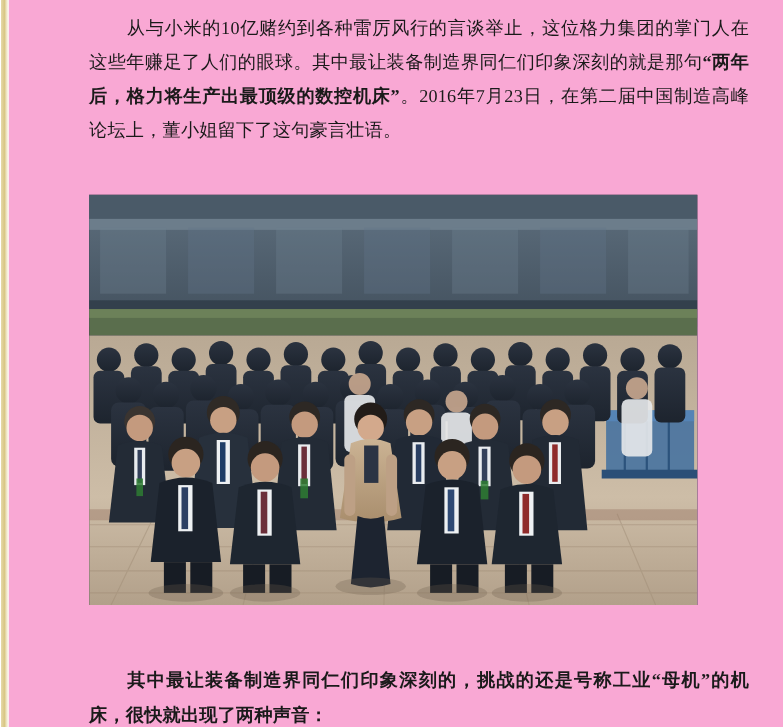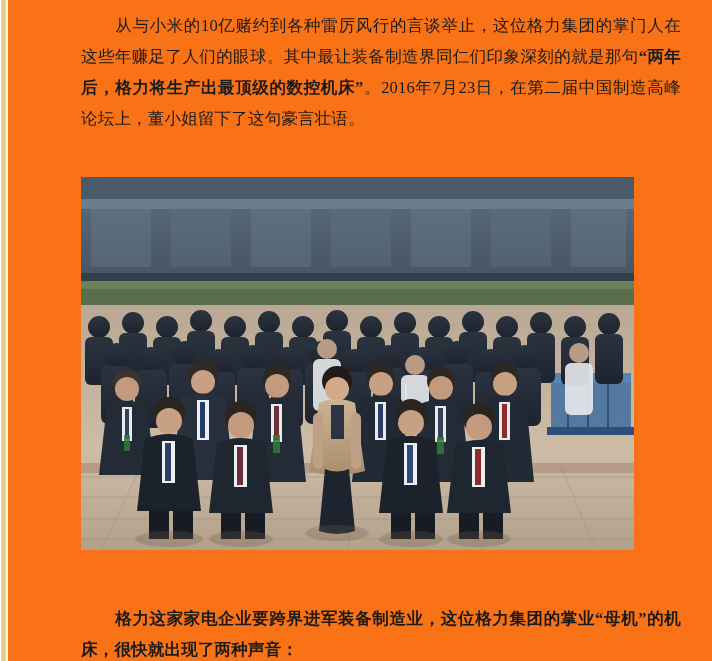--- a/index.html
+++ b/index.html
@@ -11,21 +11,21 @@
     height: 661px;
     background: #ffffff;
     font-family: "Liberation Serif", "DejaVu Serif", serif;
     overflow: hidden;
     position: relative;
   }
   .page {
     position: relative;
     width: 712px;
     height: 661px;
-    background: #f97316;
+    background: #f9a8d4;
   }
   .left-rule {
     position: absolute;
     left: 0;
     top: 0;
     width: 8px;
     height: 661px;
     background: linear-gradient(to right, #ffffff 0px, #ffffff 1px, #e6d9a8 1px, #d8c684 4px, #efe6c4 6px, #ffffff 8px);
   }
   .content {
@@ -338,17 +338,17 @@
           <ellipse cx="88" cy="362" rx="34" ry="8"></ellipse>
           <ellipse cx="160" cy="362" rx="32" ry="8"></ellipse>
           <ellipse cx="256" cy="356" rx="32" ry="8"></ellipse>
           <ellipse cx="330" cy="362" rx="32" ry="8"></ellipse>
           <ellipse cx="398" cy="362" rx="32" ry="8"></ellipse>
         </g>
       </svg>
     </div>
 
     <div class="para para-bottom">
-      <span class="indent2"></span><span>格力这家家电企业要跨界进军装备制造业，这位格力集团的掌</span><span>业“母机”的机床，很快就出现了两种声音：</span>
+      <span class="indent2"></span><span>其中最让装备制造界同仁们印象深刻的，挑战的还是号称工</span><span>业“母机”的机床，很快就出现了两种声音：</span>
     </div>
 
   </div>
 </div>
 
 </body></html>

